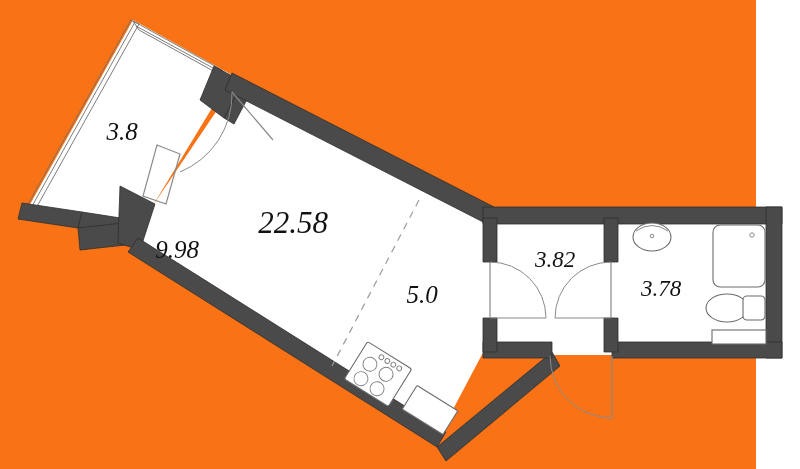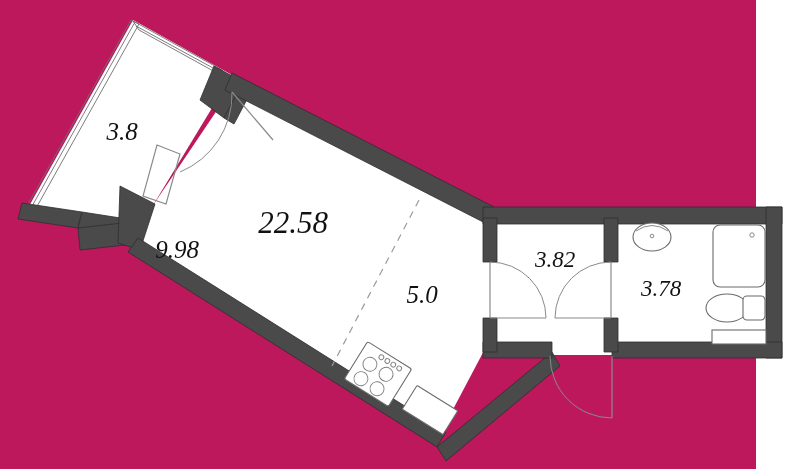--- a/index.html
+++ b/index.html
@@ -10,21 +10,21 @@
   body {
     width: 800px;
     height: 469px;
     font-family: "Liberation Sans", sans-serif;
     overflow: hidden;
   }
   #plan-root {
     position: relative;
     width: 756px;
     height: 469px;
-    background: #be185d;
+    background: #f97316;
   }
   svg.floorplan {
     display: block;
     width: 800px;
     height: 469px;
   }
   .wall {
     fill: #4a4a4a;
     stroke: #2f2f2f;
     stroke-width: 0.8;

